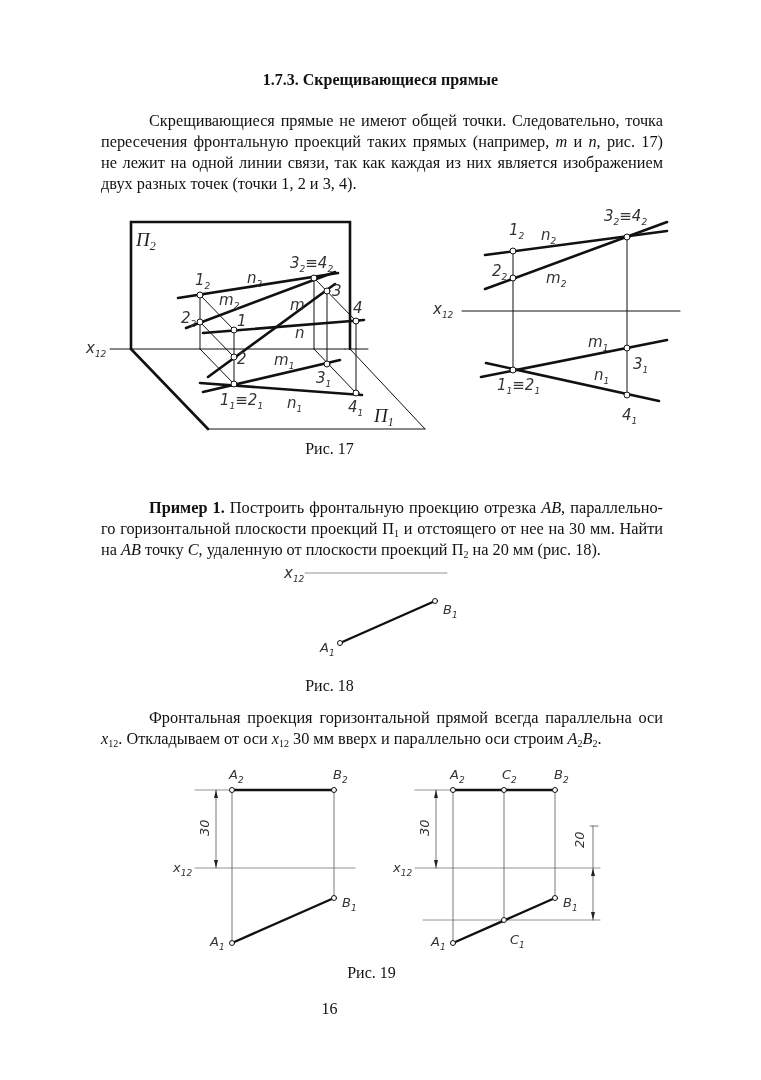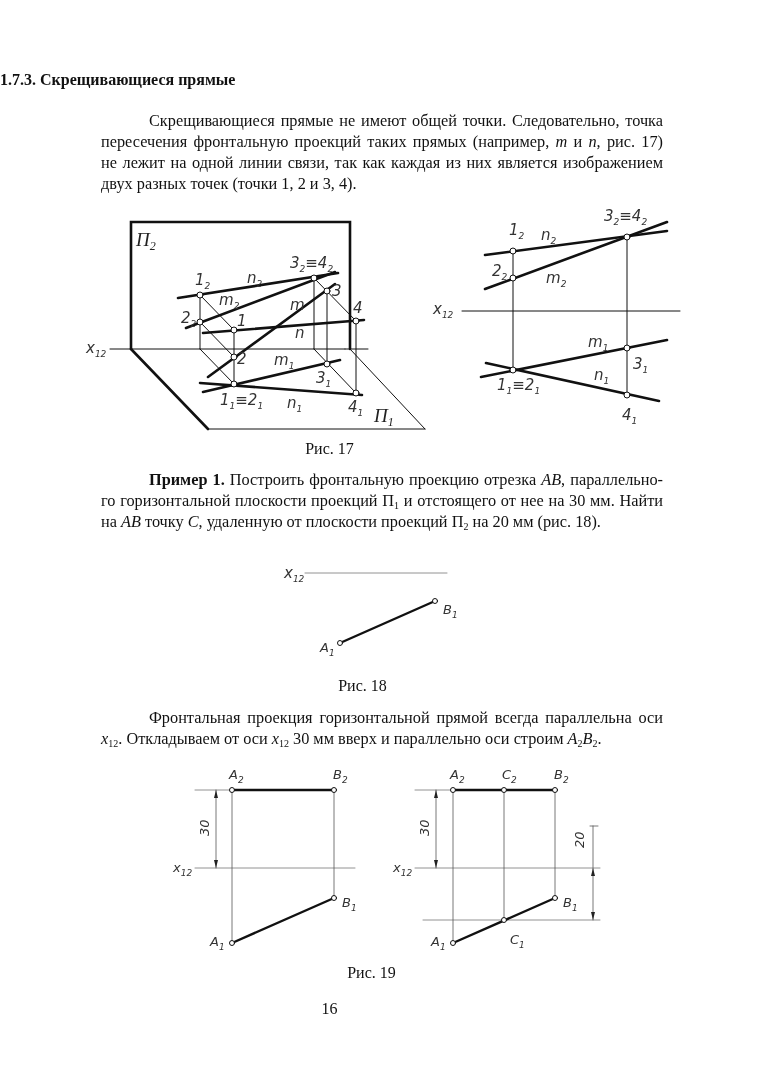--- a/index.html
+++ b/index.html
@@ -1,19 +1,19 @@
 <!DOCTYPE html>
 <html><head>
 <meta charset="utf-8">
 <style>
   html, body { margin: 0; padding: 0; background: #ffffff; }
   body { width: 761px; height: 1080px; position: relative; overflow: hidden;
          font-family: "Liberation Serif", serif; color: #111; }
   .abs { position: absolute; }
-  .heading { left: 0; width: 761px; top: 71px; text-align: left; font-weight: bold; font-size: 16px; }
+  .heading { left: 0; width: 761px; top: 71px; text-align: center; font-weight: bold; font-size: 16px; }
   .para { left: 101px; width: 562px; font-size: 16.3px; line-height: 21px; text-align: justify; }
   .para .line { display: block; white-space: nowrap; text-align-last: justify; }
   .para .line.last { text-align-last: left; }
   .indent { padding-left: 48px; }
   .caption { left: 0; width: 659px; text-align: center; font-size: 16px; }
   i { font-style: italic; }
   sub { font-size: 10px; vertical-align: -3px; line-height: 0; }
   svg { position: absolute; left: 0; top: 0; }
   .lbl { font-family: "DejaVu Sans", sans-serif; font-style: italic; fill: #333; }
   .lbl-md { font-size: 15px; }
@@ -208,27 +208,27 @@
     <text class="lbl" font-size="13" x="431" y="946"><tspan>A</tspan><tspan dy="4" font-size="9">1</tspan></text>
     <text class="lbl" font-size="13" x="510" y="944"><tspan>C</tspan><tspan dy="4" font-size="9">1</tspan></text>
     <text class="lbl" font-size="13" x="563" y="907"><tspan>B</tspan><tspan dy="4" font-size="9">1</tspan></text>
     <text class="lbl" font-size="13" x="0" y="0" transform="translate(429,836) rotate(-90)">30</text>
     <text class="lbl" font-size="13" x="0" y="0" transform="translate(584,848) rotate(-90)">20</text>
   </g>
 </svg>
 
 <div class="abs caption" style="top:440px;">Рис. 17</div>
 
-<div class="abs para" style="top:469px;">
+<div class="abs para" style="top:497px;">
   <span class="line indent"><b>Пример 1.</b><span> Построить фронтальную проекцию отрезка </span><i>AB</i><span>, параллельно-</span></span>
   <span class="line"><span>го горизонтальной плоскости проекций П</span><sub>1</sub><span> и отстоящего от нее на 30 мм. Найти</span></span>
   <span class="line last"><span>на </span><i>AB</i><span> точку </span><i>C</i><span>, удаленную от плоскости проекций П</span><sub>2</sub><span> на 20 мм (рис. 18).</span></span>
 </div>
 
-<div class="abs caption" style="top:677px;padding-left:33px;">Рис. 18</div>
+<div class="abs caption" style="top:677px;">Рис. 18</div>
 
 <div class="abs para" style="top:707px;">
   <span class="line indent">Фронтальная проекция горизонтальной прямой всегда параллельна оси</span>
   <span class="line last"><i>x</i><sub>12</sub><span>. Откладываем от оси </span><i>x</i><sub>12</sub><span> 30 мм вверх и параллельно оси строим </span><i>A</i><sub>2</sub><i>B</i><sub>2</sub><span>.</span></span>
 </div>
 
 <div class="abs caption" style="top:964px;margin-left:42px;">Рис. 19</div>
 
 <div class="abs caption" style="top:1000px;">16</div>
 

